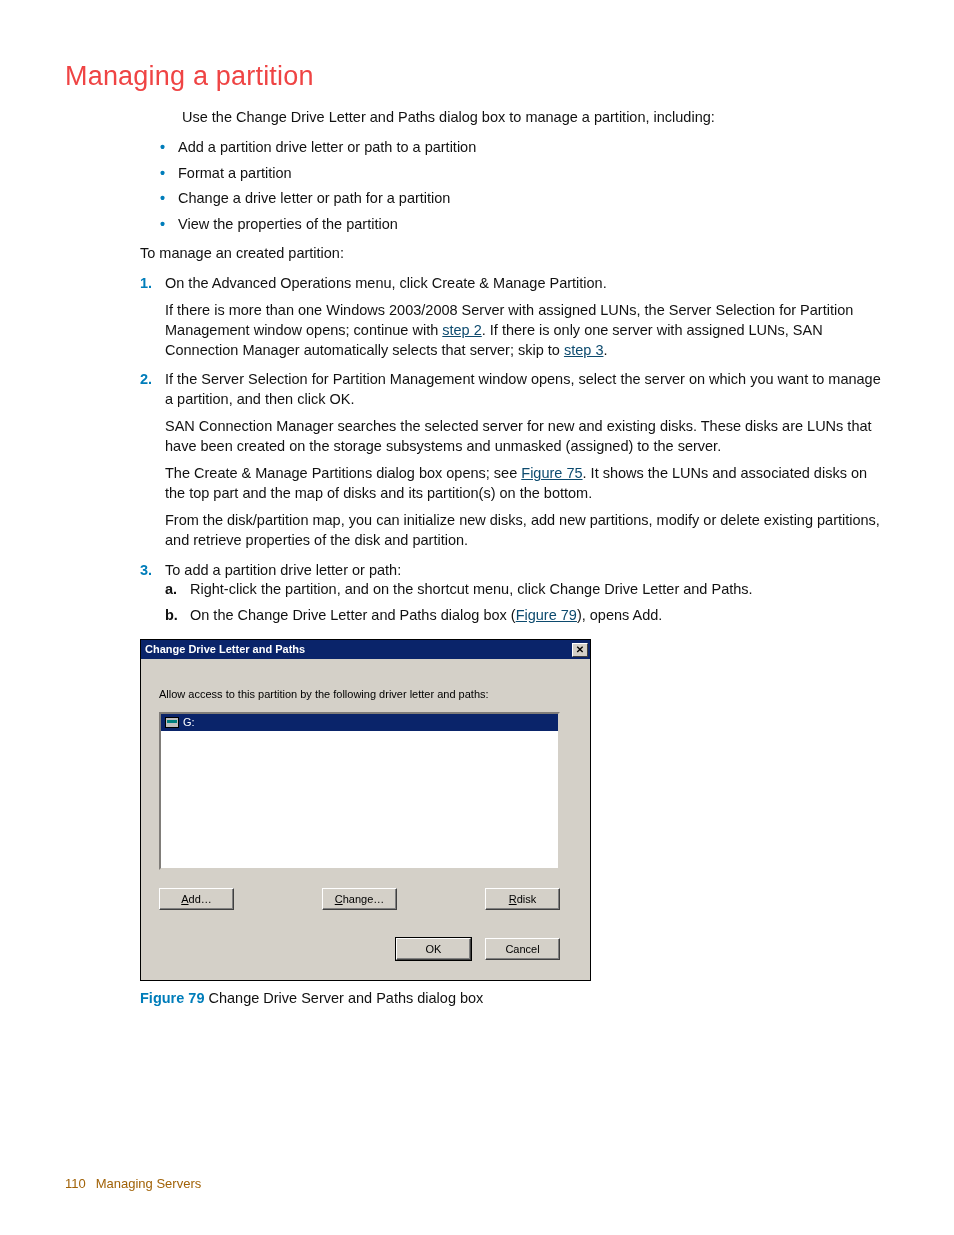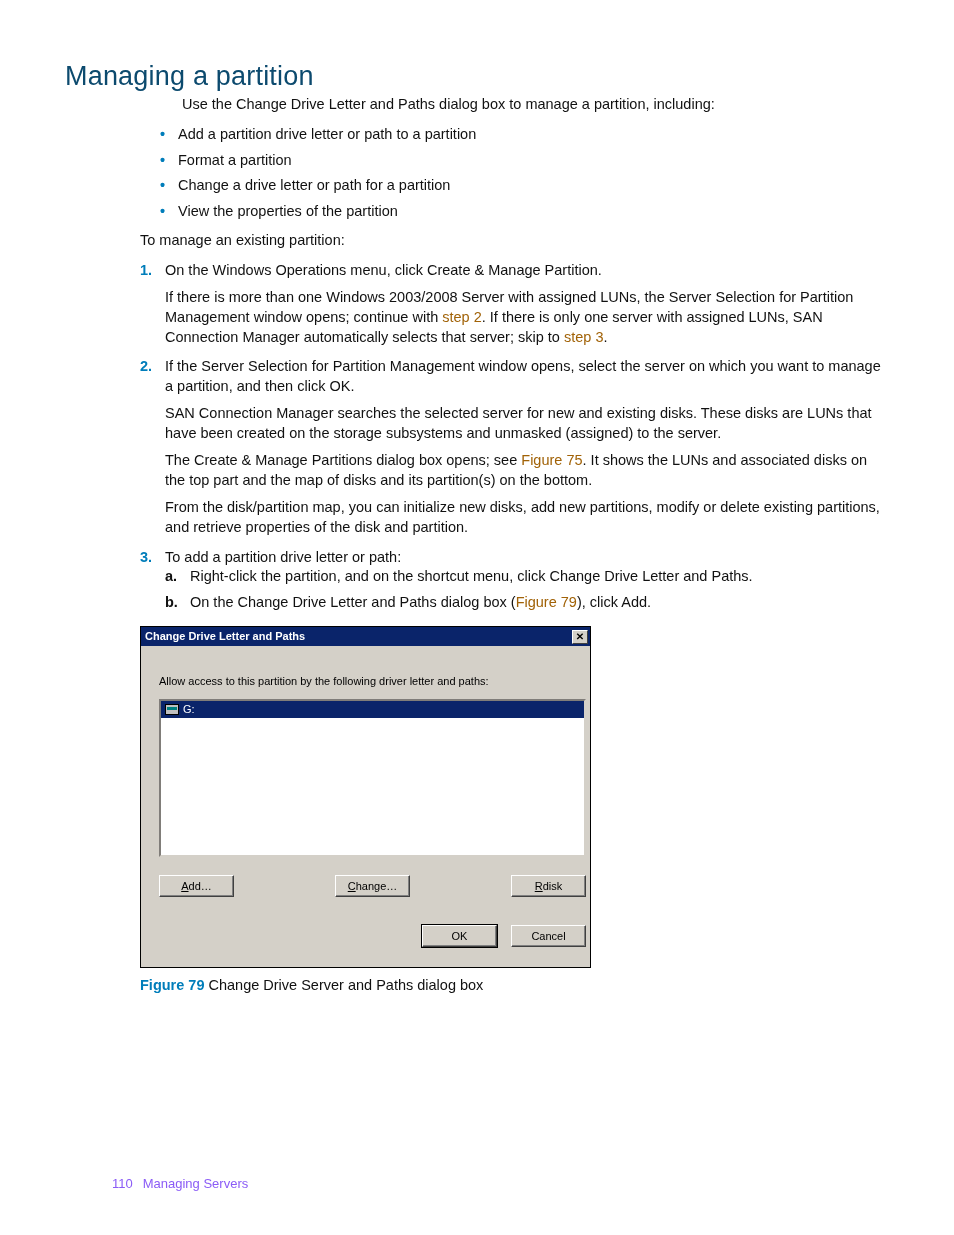--- a/index.html
+++ b/index.html
@@ -7,45 +7,45 @@
   body {
     font-family: Arial, Helvetica, sans-serif;
     font-size: 14.5px;
     line-height: 1.35;
     color: #111;
     background: #fff;
     position: relative;
     padding: 58px 65px 0 65px;
   }
   h1.page-title {
-    color: #0c4a6e;
+    color: #ef4444;
     font-weight: 400;
     font-size: 27px;
-    margin-bottom: 1px;
+    margin-bottom: 14px;
     letter-spacing: 0.2px;
   }
   .lead { margin-left: 117px; margin-bottom: 10px; }
   ul.bullets { list-style: none; margin-left: 95px; margin-bottom: 10px; }
   ul.bullets li { position: relative; padding-left: 18px; margin-bottom: 6px; }
   ul.bullets li::before {
     content: "•"; position: absolute; left: 0; color: #007dba; font-weight: bold;
   }
   .intro2 { margin-left: 75px; margin-bottom: 10px; }
   ol.steps { list-style: none; margin-left: 75px; counter-reset: step; }
   ol.steps > li { position: relative; padding-left: 25px; margin-bottom: 10px; counter-increment: step; }
   ol.steps > li::before {
     content: counter(step) "."; position: absolute; left: 0; color: #007dba; font-weight: bold;
   }
   ol.steps p { margin-top: 8px; }
   ol.sub { list-style: none; counter-reset: sub; }
   ol.sub > li { position: relative; padding-left: 25px; margin-bottom: 6px; counter-increment: sub; }
   ol.sub > li::before {
     content: counter(sub, lower-alpha) "."; position: absolute; left: 0; font-weight: bold;
   }
-  .link { color: #a16207; }
+  .link { color: #0c4a6e; text-decoration: underline; }
   .bold { font-weight: normal; }
 
   
   .dialog-wrap { margin-left: 75px; margin-top: 14px; }
   .dialog {
     width: 451px;
     background: #d4d0c8;
     border: 1px solid #000;
     font-family: Tahoma, Arial, sans-serif;
     font-size: 11px;
@@ -64,21 +64,21 @@
   .dialog .close-btn {
     width: 16px; height: 14px;
     background: #d4d0c8;
     border: 1px solid #fff;
     border-right-color: #404040; border-bottom-color: #404040;
     color: #000;
     font-family: Arial; font-weight: bold; font-size: 10px;
     display: flex; align-items: center; justify-content: center;
     line-height: 1;
   }
-  .dialog .body { padding: 14px 4px 16px 18px; }
+  .dialog .body { padding: 14px 30px 16px 18px; }
   .dialog .hint { margin: 14px 0 10px 0; }
   .dialog .listbox {
     width: 100%; height: 158px;
     background: #fff;
     border: 2px inset #d4d0c8;
     padding: 0;
     overflow: hidden;
   }
   .dialog .list-item {
     background: #0a246a; color: #fff;
@@ -117,63 +117,63 @@
   .dialog .dotted-focus {
     outline: 1px dotted #000; outline-offset: -4px;
   }
   .dialog .u { text-decoration: underline; }
 
   .figure-caption { margin-left: 75px; margin-top: 8px; }
   .figure-caption .fignum { color: #007dba; font-weight: bold; }
 
   .footer {
     position: absolute; left: 65px; bottom: 42px;
-    font-size: 13px; color: #8b5cf6; margin-left: 47px;
+    font-size: 13px; color: #a16207;
   }
   .footer .pg { margin-right: 10px; }
 </style>
 </head>
 <body>
 
 <h1 class="page-title">Managing a partition</h1>
 
 <p class="lead">Use the Change Drive Letter and Paths dialog box to manage a partition, including:</p>
 
 <ul class="bullets">
   <li>Add a partition drive letter or path to a partition</li>
   <li>Format a partition</li>
   <li>Change a drive letter or path for a partition</li>
   <li>View the properties of the partition</li>
 </ul>
 
-<p class="intro2">To manage an existing partition:</p>
+<p class="intro2">To manage an created partition:</p>
 
 <ol class="steps">
   <li>
-    <span>On the Windows Operations menu, click </span><span class="bold">Create &amp; Manage Partition</span><span>.</span>
+    <span>On the Advanced Operations menu, click </span><span class="bold">Create &amp; Manage Partition</span><span>.</span>
     <p>
       <span>If there is more than one Windows 2003/2008 Server with assigned LUNs, the Server Selection for Partition Management window opens; continue with </span><span class="link">step 2</span><span>. If there is only one server with assigned LUNs, SAN Connection Manager automatically selects that server; skip to </span><span class="link">step 3</span><span>.</span>
     </p>
   </li>
   <li>
     <span>If the Server Selection for Partition Management window opens, select the server on which you want to manage a partition, and then click </span><span class="bold">OK</span><span>.</span>
     <p>SAN Connection Manager searches the selected server for new and existing disks. These disks are LUNs that have been created on the storage subsystems and unmasked (assigned) to the server.</p>
     <p>
       <span>The Create &amp; Manage Partitions dialog box opens; see </span><span class="link">Figure 75</span><span>. It shows the LUNs and associated disks on the top part and the map of disks and its partition(s) on the bottom.</span>
     </p>
     <p>From the disk/partition map, you can initialize new disks, add new partitions, modify or delete existing partitions, and retrieve properties of the disk and partition.</p>
   </li>
   <li>
     <span>To add a partition drive letter or path:</span>
     <ol class="sub">
       <li>
         <span>Right-click the partition, and on the shortcut menu, click </span><span class="bold">Change Drive Letter and Paths</span><span>.</span>
       </li>
       <li>
-        <span>On the Change Drive Letter and Paths dialog box (</span><span class="link">Figure 79</span><span>), click </span><span class="bold">Add</span><span>.</span>
+        <span>On the Change Drive Letter and Paths dialog box (</span><span class="link">Figure 79</span><span>), opens </span><span class="bold">Add</span><span>.</span>
       </li>
     </ol>
   </li>
 </ol>
 
 <div class="dialog-wrap">
   <div class="dialog">
     <div class="titlebar">
       <span class="ttl">Change Drive Letter and Paths</span>
       <div class="close-btn">✕</div>

